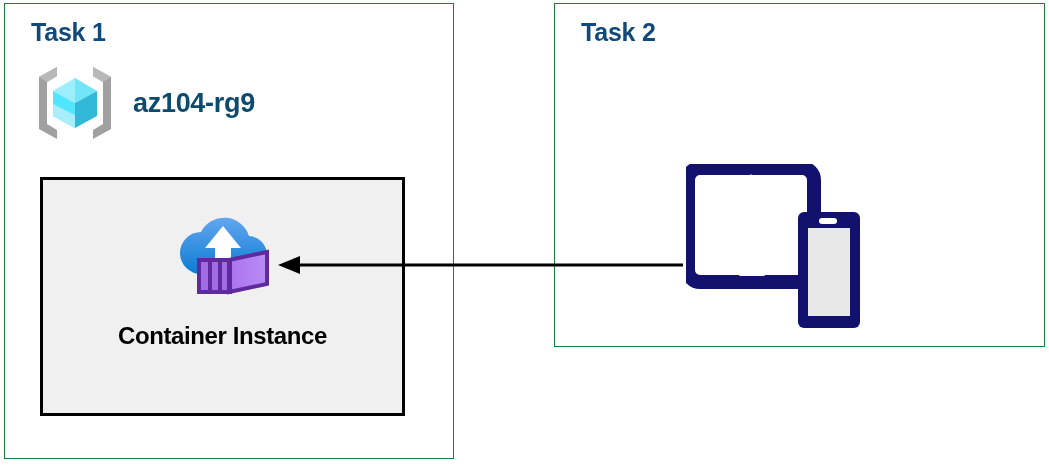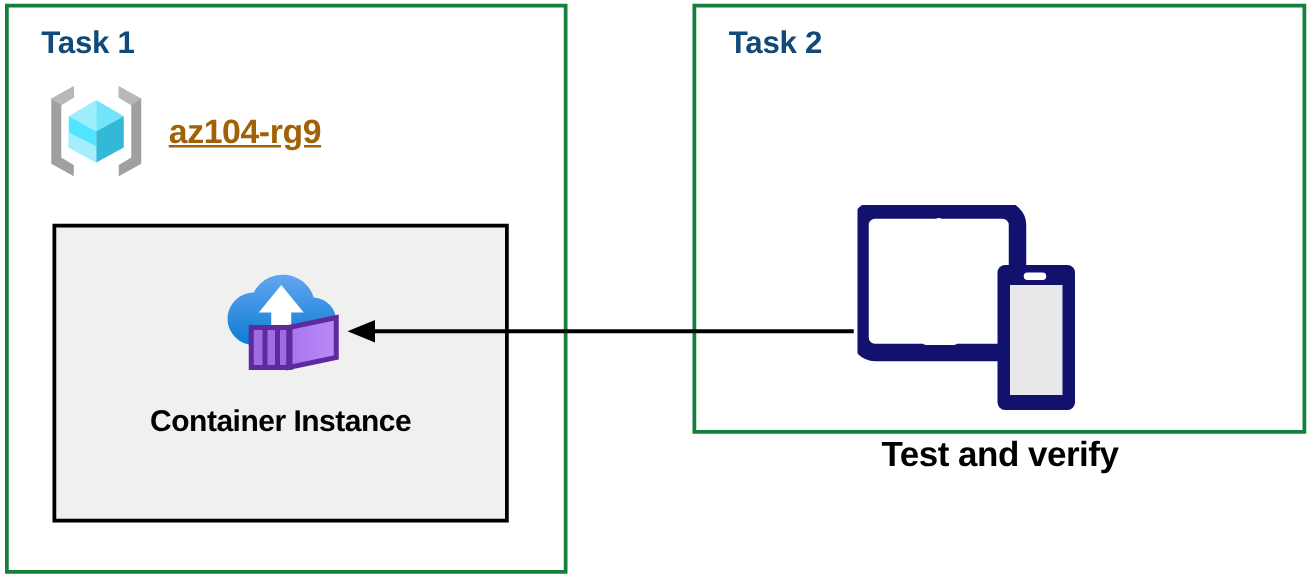--- a/index.html
+++ b/index.html
@@ -19,21 +19,21 @@
     position: absolute;
     left: 0; top: 0;
     width: 1049px;
     height: 465px;
     background: #ffffff;
   }
 
   
   .task-panel {
     position: absolute;
-    border: 3px solid #15803d;
+    border: 1px solid #15803d;
     background: #ffffff;
     box-sizing: border-box;
     padding-left: 28px;
   }
   #panel-task-1 {
     left: 4px;
     top: 3px;
     width: 450px;
     height: 456px;
   }
@@ -65,24 +65,23 @@
     gap: 16px;
   }
   #resource-group-icon {
     width: 84px;
     height: 84px;
     display: block;
   }
   #resource-group-label {
     font-size: 27px;
     font-weight: bold;
-    color: #a16207;
+    color: #0c4a6e;
     white-space: nowrap;
     letter-spacing: -0.3px;
-    text-decoration: underline;
   }
 
   
   #container-instance-card {
     position: absolute;
     left: 35px;
     top: 173px;
     width: 365px;
     height: 239px;
     background: #f0f0f0;
@@ -222,20 +221,19 @@
 
     <rect x="52" y="106" width="28" height="6" rx="3" ry="3" fill="#ffffff"></rect>
 
     <rect x="112" y="48" width="62" height="116" rx="6" ry="6" fill="#12126e"></rect>
 
     <rect x="122" y="64" width="42" height="88" fill="#e8e8e8"></rect>
 
     <rect x="133" y="54" width="18" height="6" rx="3" ry="3" fill="#ffffff"></rect>
   </svg>
 
-  <div id="test-verify-label">Test and verify</div>
 
   <svg id="connector-arrow" viewBox="0 0 415 36">
     <line x1="22" y1="17" x2="413" y2="17" stroke="#000000" stroke-width="3.2"></line>
     <polygon points="8,17 30,8 30,26" fill="#000000"></polygon>
   </svg>
 
 </div>
 
 </body></html>

